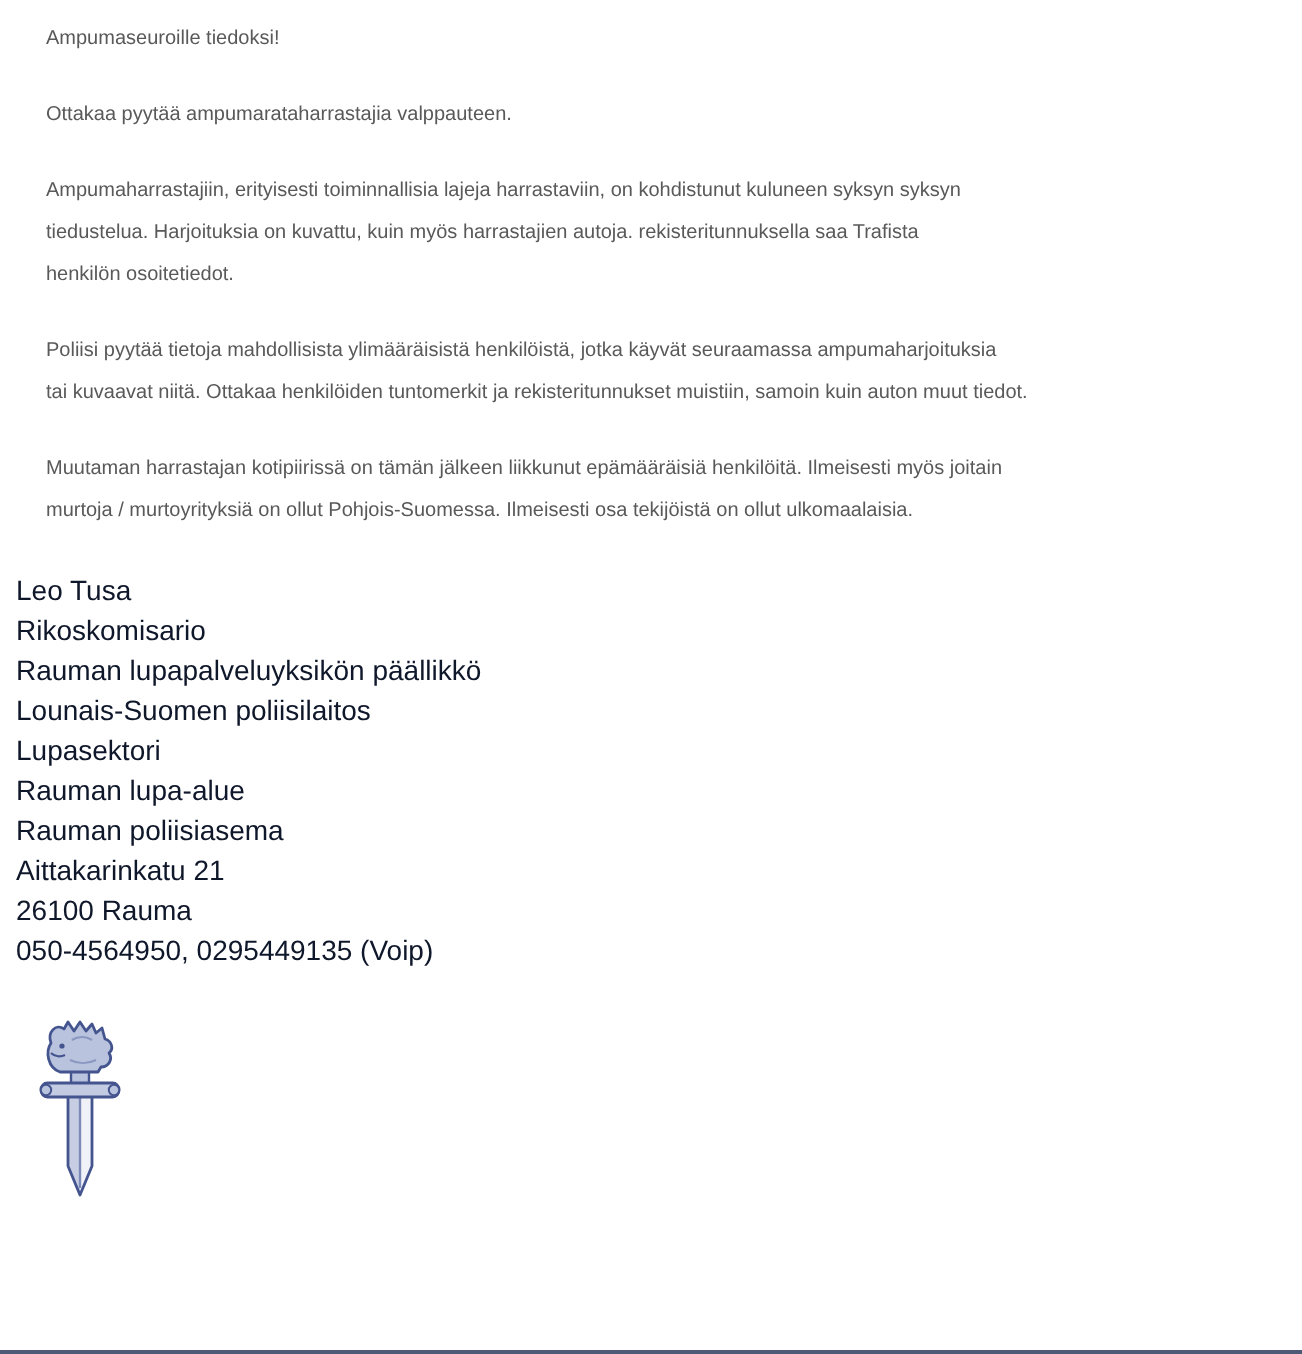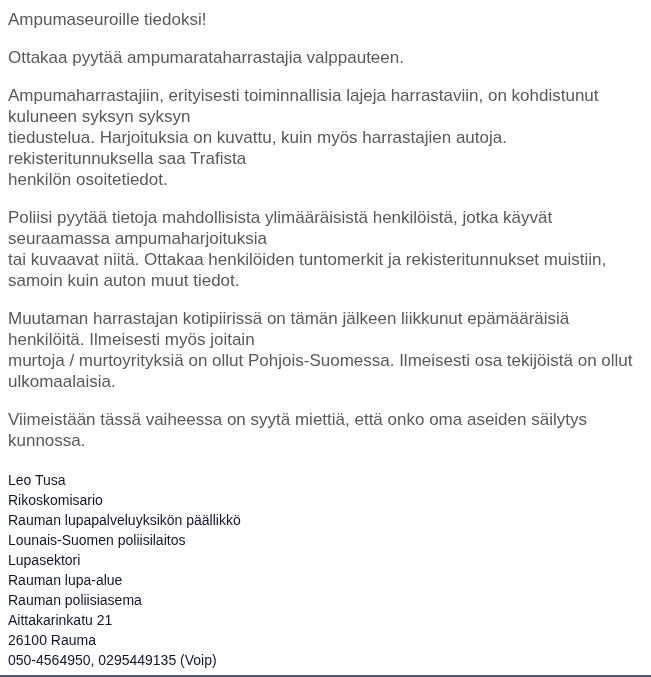--- a/index.html
+++ b/index.html
@@ -7,22 +7,22 @@
     position: relative;
     width: 651px;
     height: 677px;
     background: #ffffff;
     overflow: hidden;
     box-sizing: border-box;
     padding: 9px 8px 0 8px;
     font-family: "Liberation Sans", "DejaVu Sans", sans-serif;
   }
   .para {
-    margin: 0 0 17px 0;
-    font-size: 17px;
+    margin: 0 0 17px 15px;
+    font-size: 10px;
     line-height: 21px;
     color: #595959;
     white-space: pre-line;
   }
   .sig-block {
     margin: 19px 0 0 0;
     font-size: 14px;
     line-height: 20px;
     white-space: pre-line;
   }
@@ -52,21 +52,20 @@
 
   <p class="para">Ampumaseuroille tiedoksi!</p>
   <p class="para">Ottakaa pyytää ampumarataharrastajia valppauteen.</p>
   <p class="para">Ampumaharrastajiin, erityisesti toiminnallisia lajeja harrastaviin, on kohdistunut kuluneen syksyn syksyn
 tiedustelua. Harjoituksia on kuvattu, kuin myös harrastajien autoja. rekisteritunnuksella saa Trafista
 henkilön osoitetiedot.</p>
   <p class="para">Poliisi pyytää tietoja mahdollisista ylimääräisistä henkilöistä, jotka käyvät seuraamassa ampumaharjoituksia
 tai kuvaavat niitä. Ottakaa henkilöiden tuntomerkit ja rekisteritunnukset muistiin, samoin kuin auton muut tiedot.</p>
   <p class="para">Muutaman harrastajan kotipiirissä on tämän jälkeen liikkunut epämääräisiä henkilöitä. Ilmeisesti myös joitain
 murtoja / murtoyrityksiä on ollut Pohjois-Suomessa. Ilmeisesti osa tekijöistä on ollut ulkomaalaisia.</p>
-  <p class="para">Viimeistään tässä vaiheessa on syytä miettiä, että onko oma aseiden säilytys kunnossa.</p>
 
   <div class="sig-block" style="color: #0f172a;">Leo Tusa
 Rikoskomisario
 Rauman lupapalveluyksikön päällikkö
 Lounais-Suomen poliisilaitos
 Lupasektori
 Rauman lupa-alue
 Rauman poliisiasema
 Aittakarinkatu 21
 26100 Rauma

